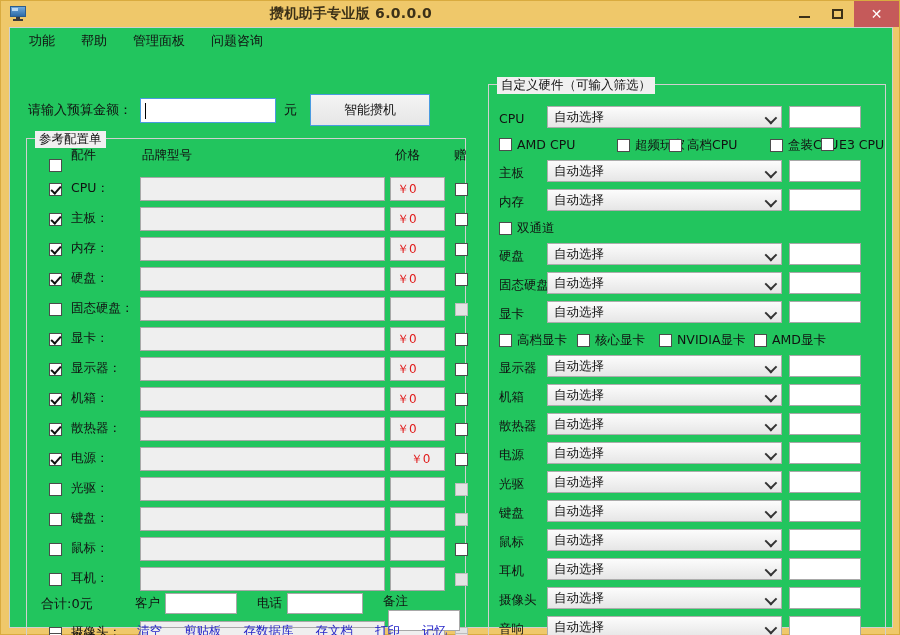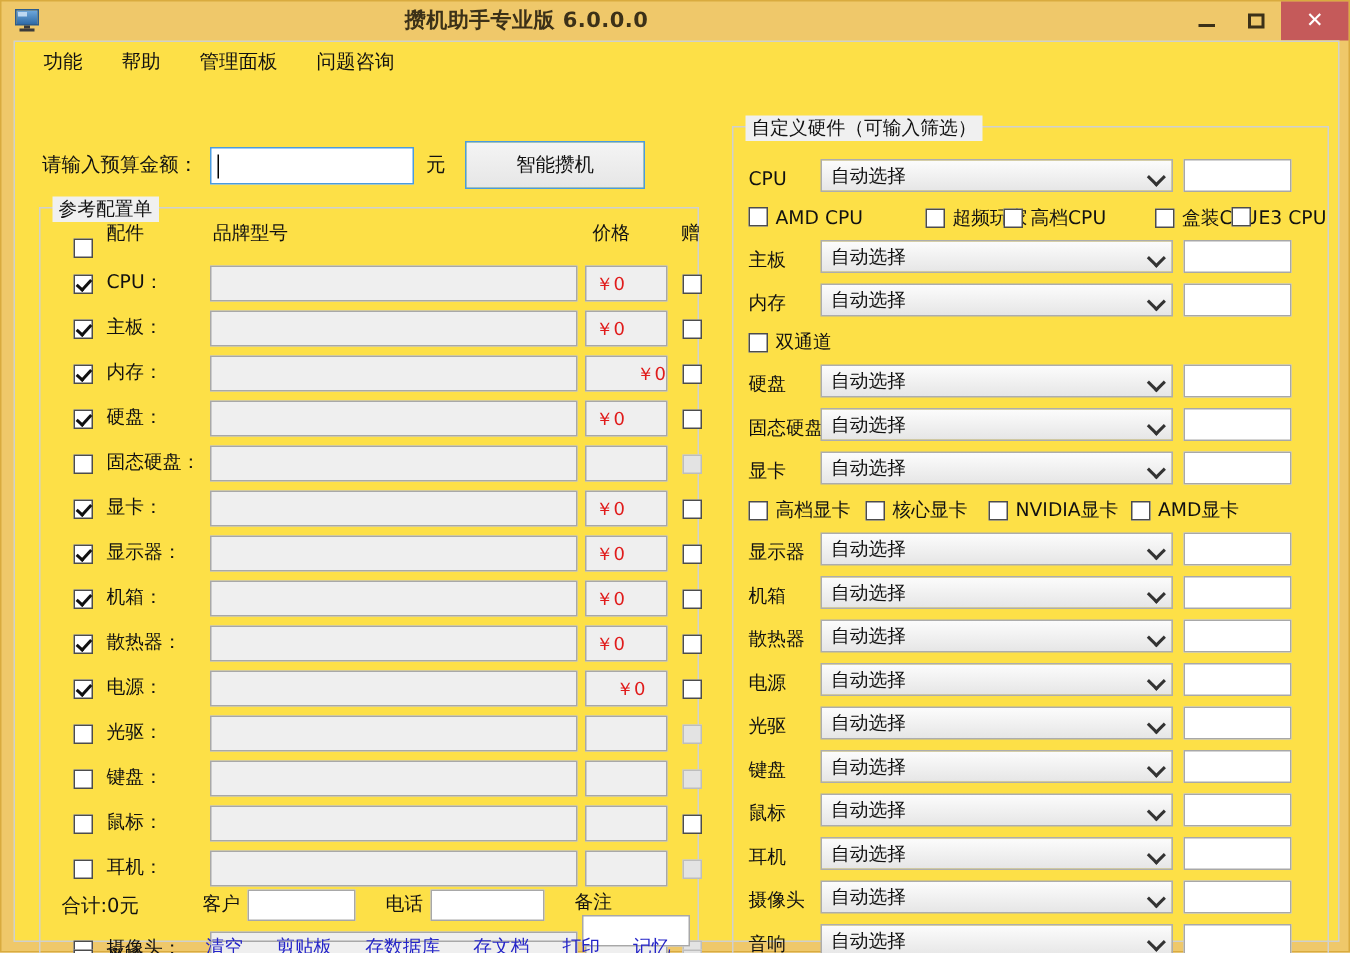--- a/index.html
+++ b/index.html
@@ -82,21 +82,21 @@
     font-size: 14px;
     display: flex; align-items: center; justify-content: center;
     flex: none;
   }
 
   
   #client {
     position: absolute;
     left: 8px; top: 26px;
     width: 884px; height: 601px;
-    background: #fde047;
+    background: #22c55e;
     border: 1px solid #cfcfcf;
     box-sizing: border-box;
   }
 
   
   #menubar {
     position: absolute; left: 0; top: 0;
     height: 26px; width: 100%;
     display: flex; align-items: center;
     padding-left: 10px;
@@ -353,21 +353,21 @@
             <div class="r-price">￥0</div>
             <span class="cbx r-gift"></span>
           </div>
           <div class="row" style="top: 66px;">
             <span class="cbx r-cbx checked"></span>
             <span class="r-lbl">主板：</span>
             <div class="r-brand"></div>
             <div class="r-price">￥0</div>
             <span class="cbx r-gift"></span>
           </div>
-          <div class="row" style="top: 96px; text-align: right;">
+          <div class="row" style="top: 96px;">
             <span class="cbx r-cbx checked"></span>
             <span class="r-lbl">内存：</span>
             <div class="r-brand"></div>
             <div class="r-price">￥0</div>
             <span class="cbx r-gift"></span>
           </div>
           <div class="row" style="top: 126px;">
             <span class="cbx r-cbx checked"></span>
             <span class="r-lbl">硬盘：</span>
             <div class="r-brand"></div>

